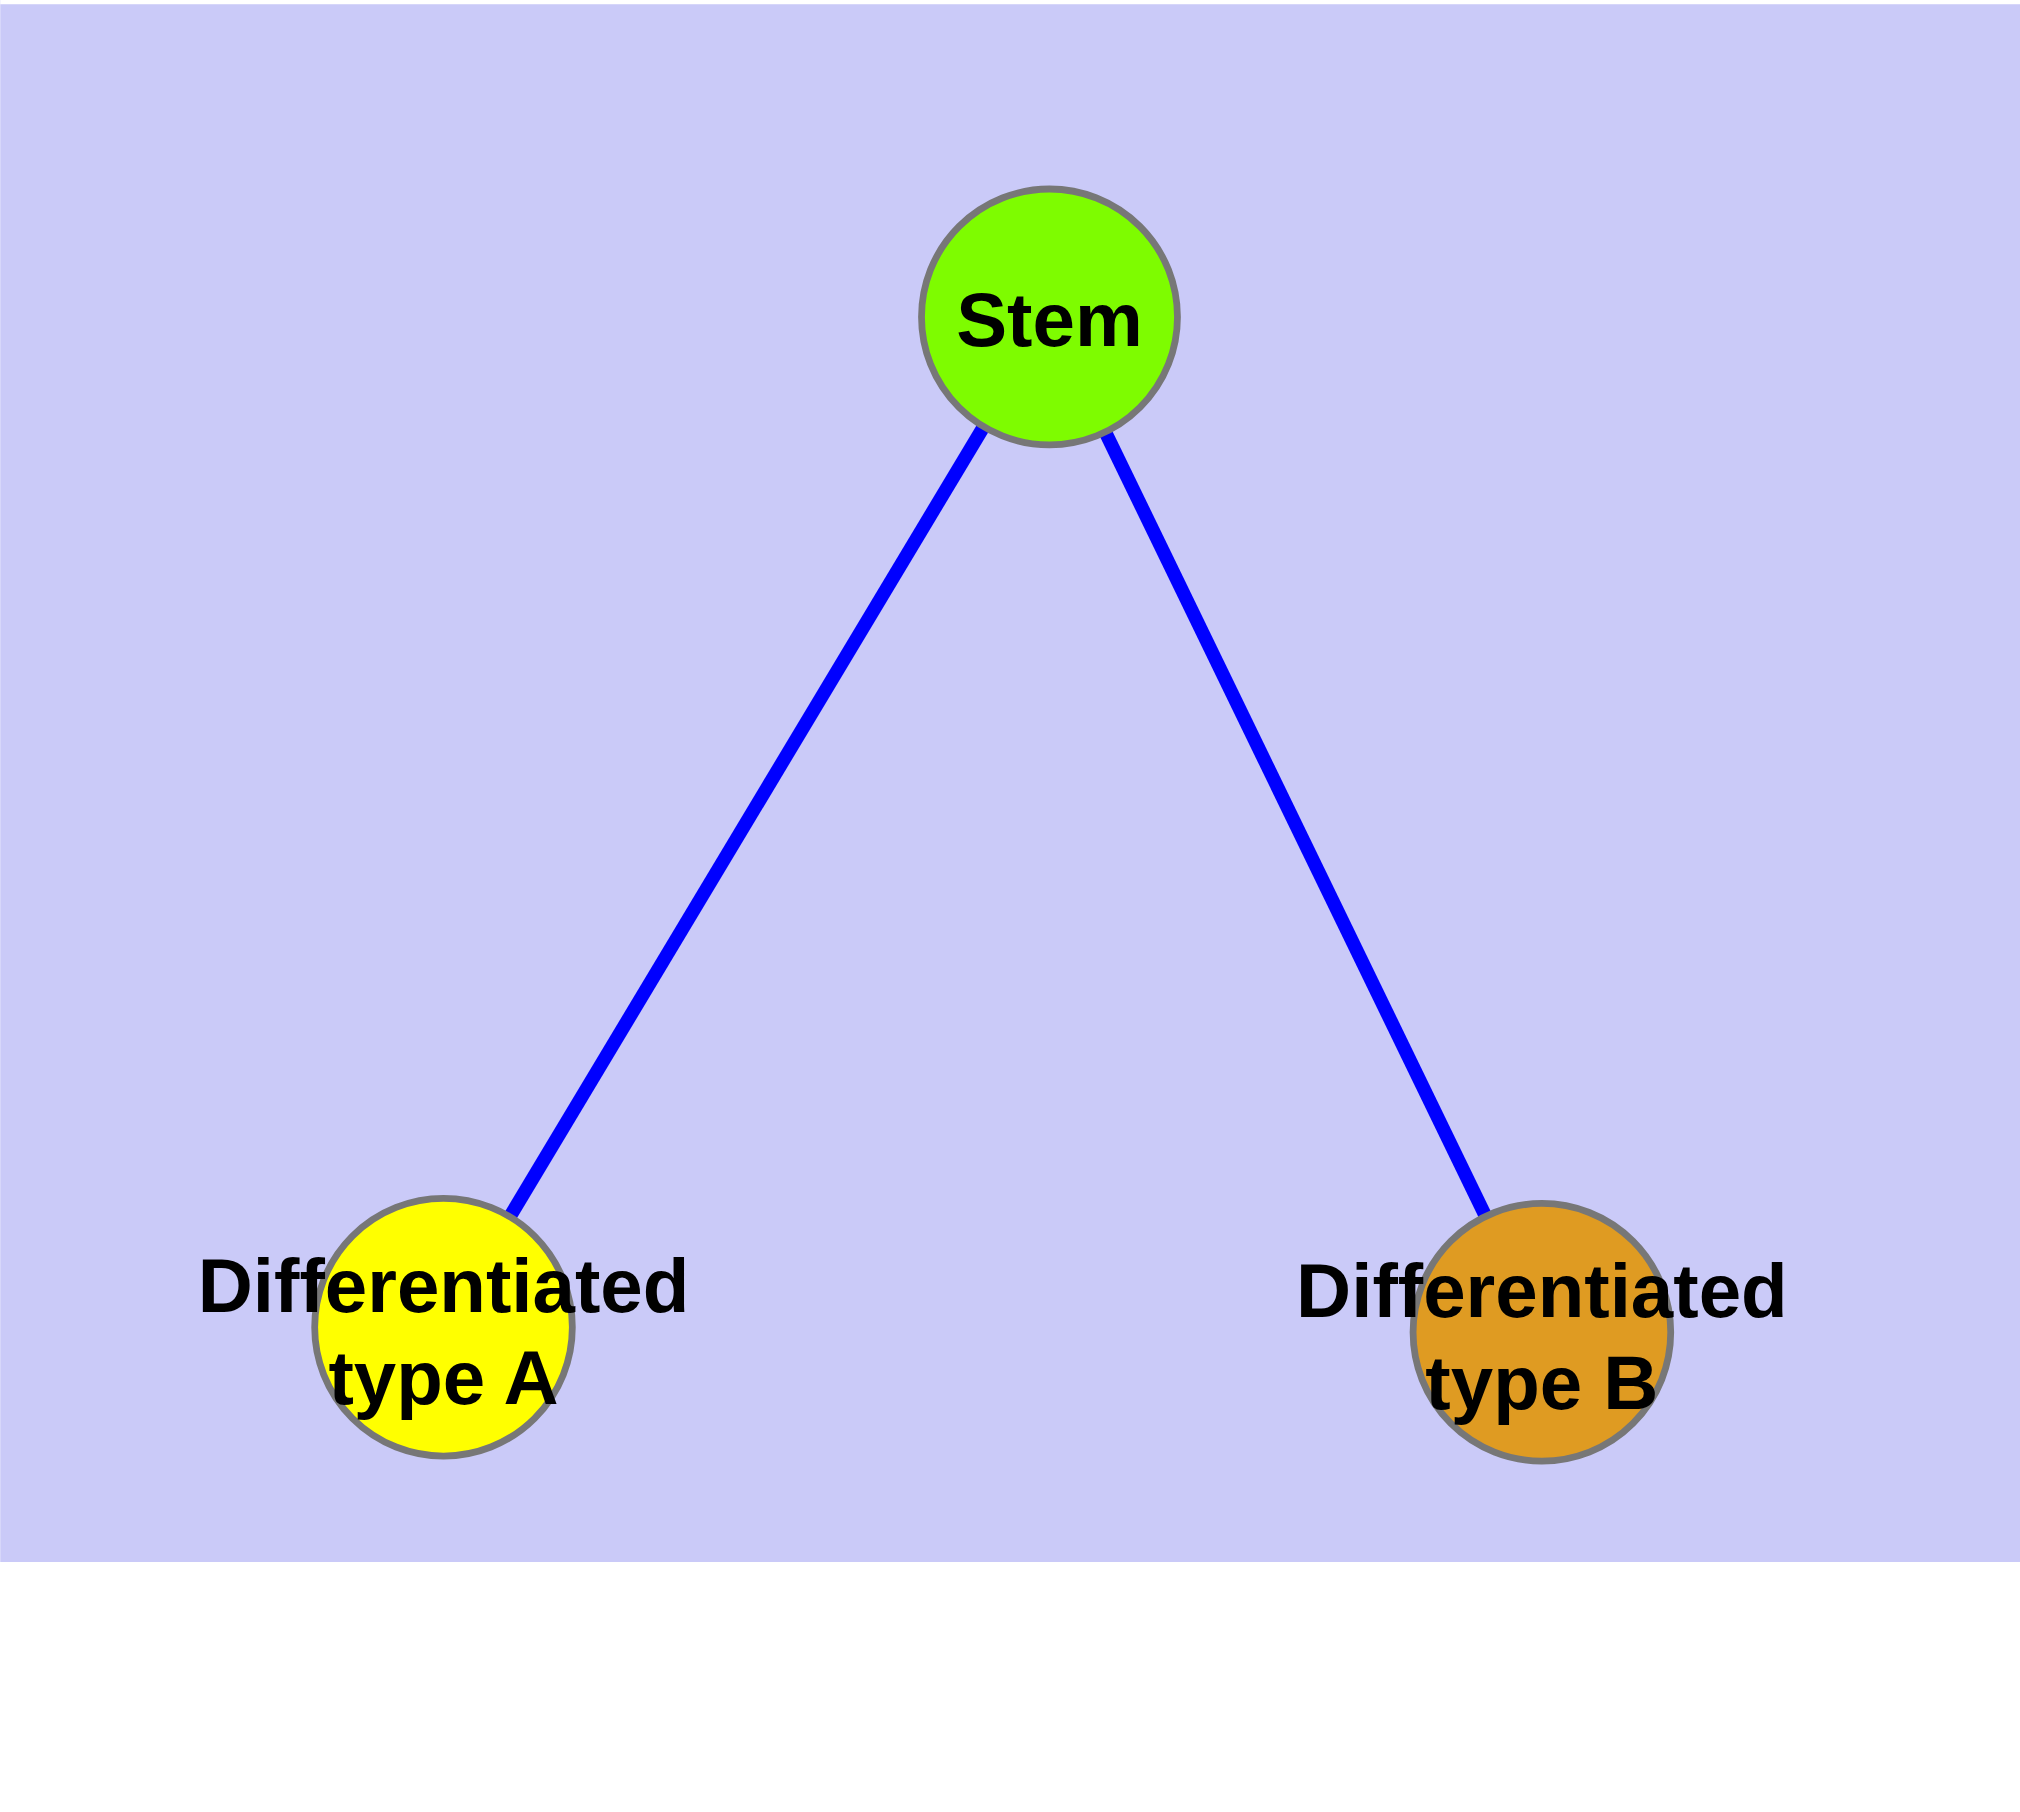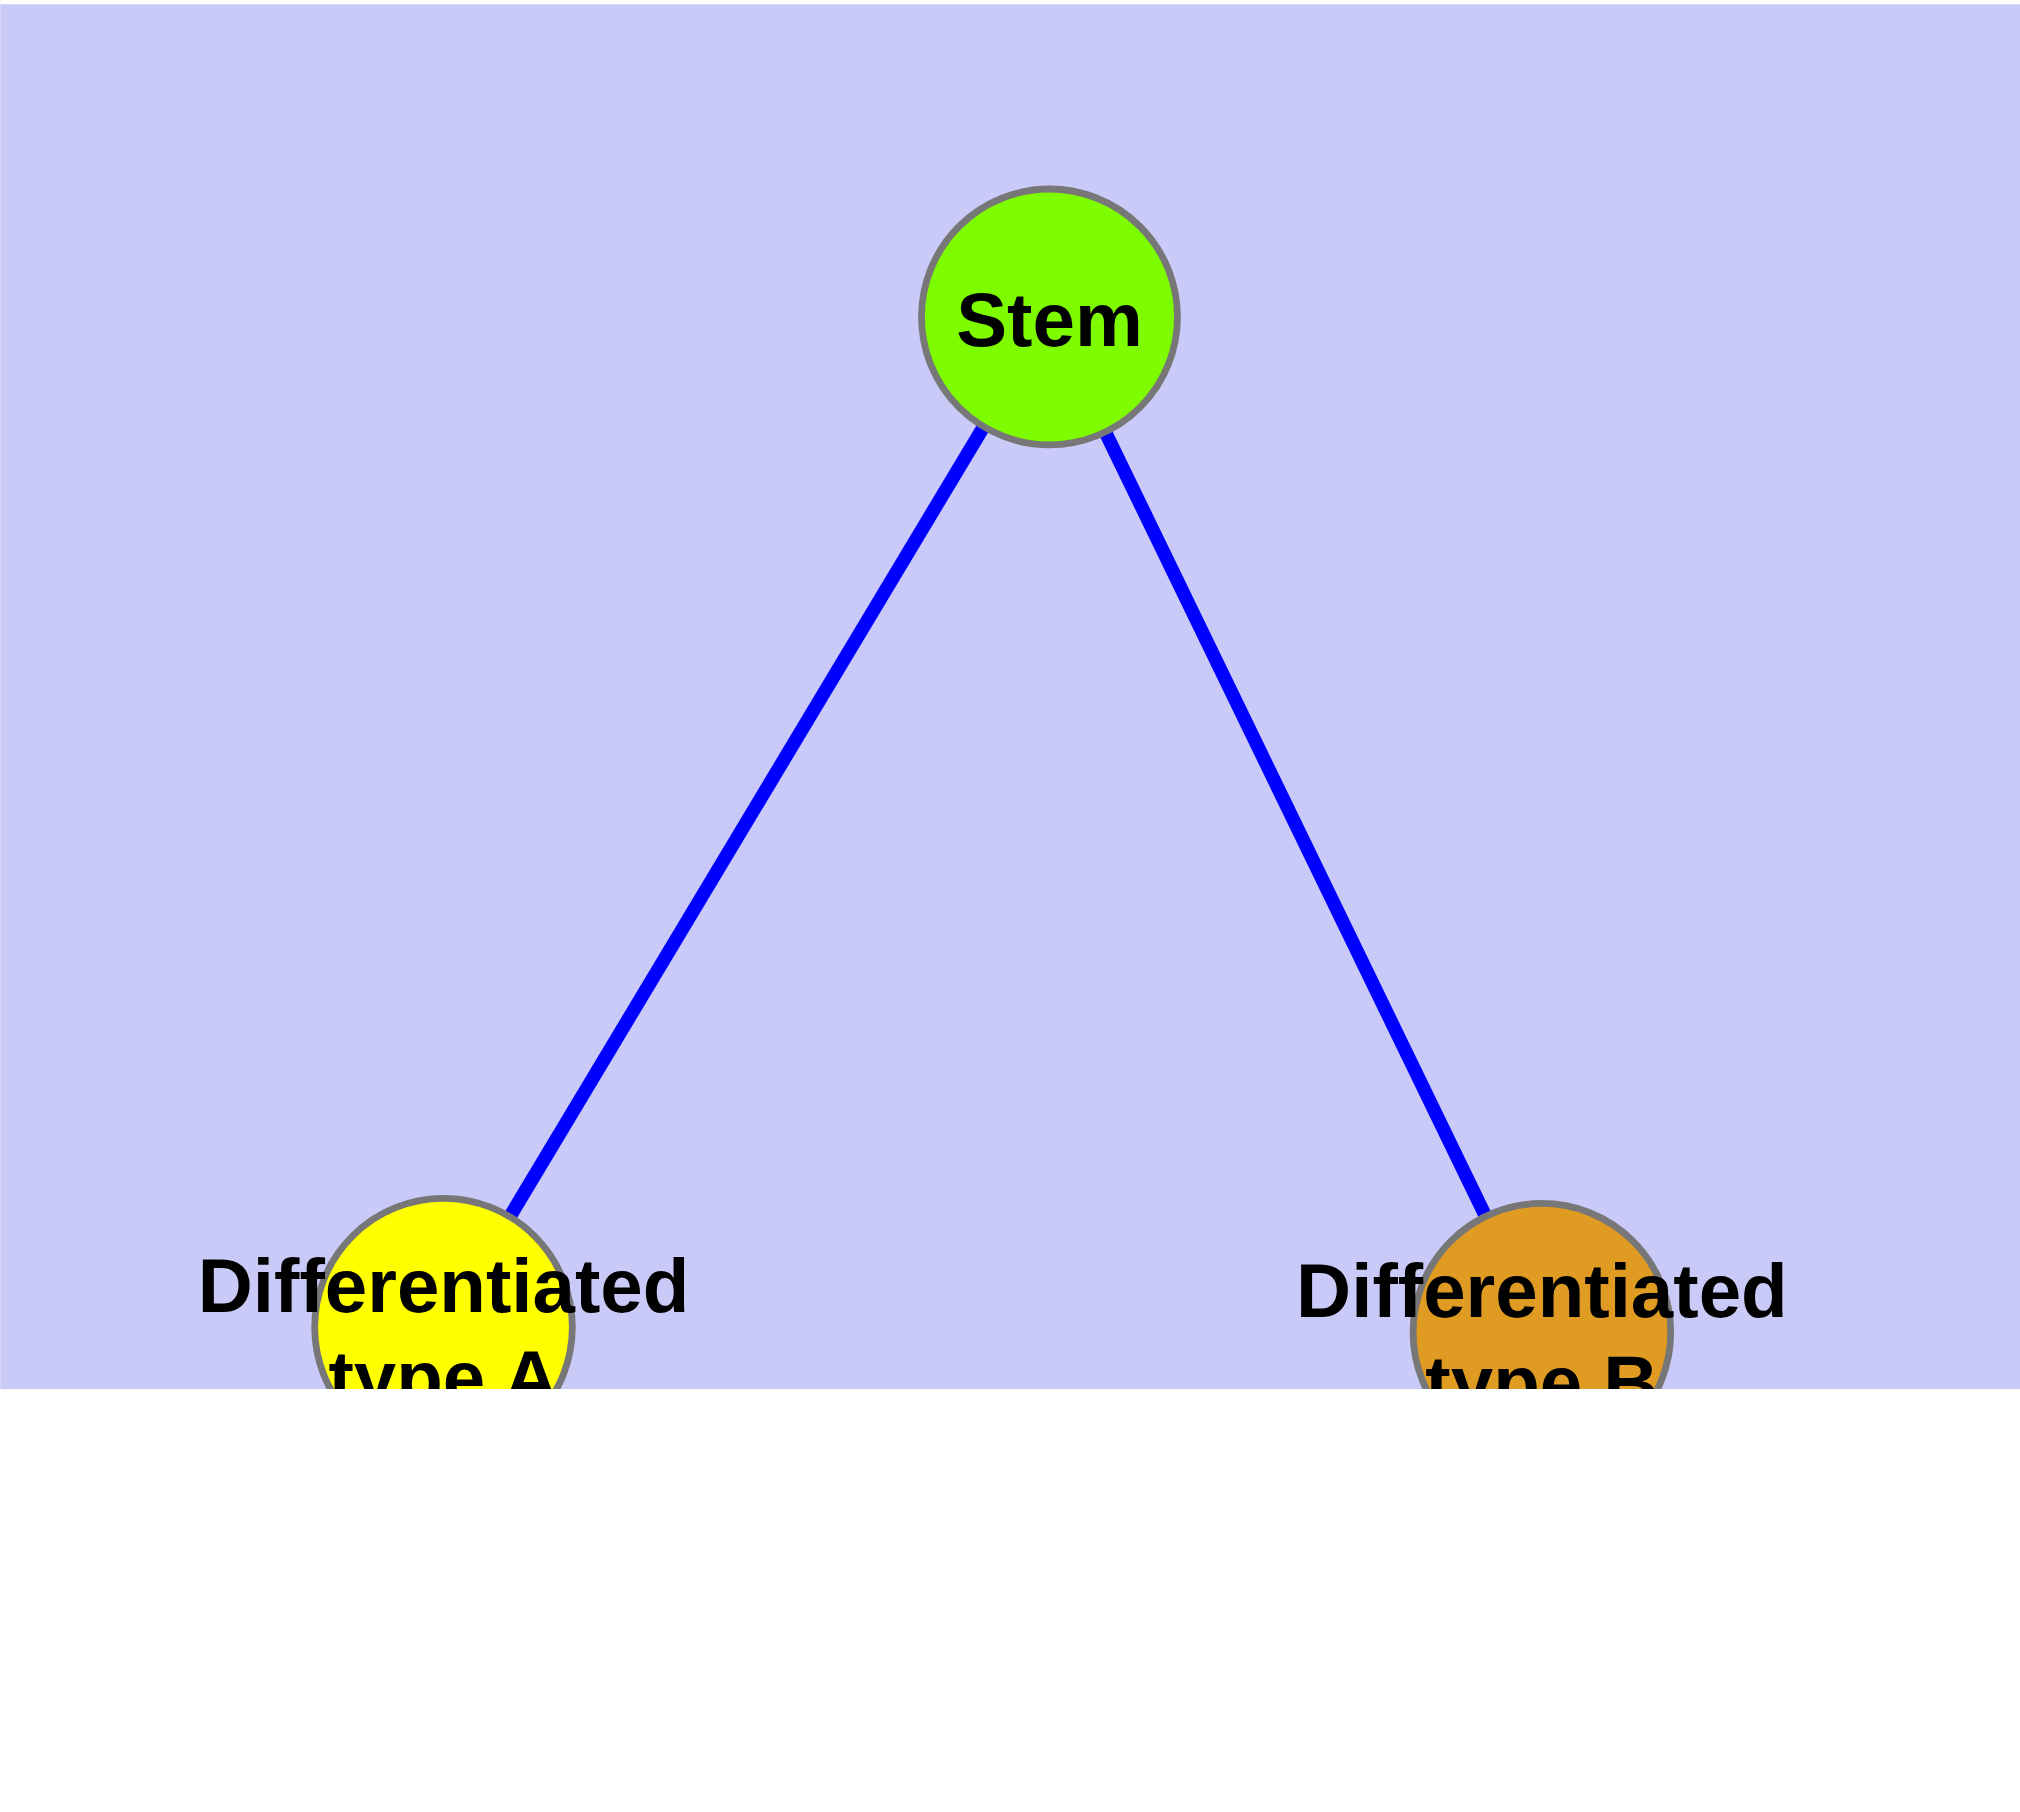--- a/index.html
+++ b/index.html
@@ -3,21 +3,21 @@
 <meta charset="utf-8">
 <style>
   html, body {
     margin: 0;
     padding: 0;
     background: #ffffff;
   }
   .canvas {
     position: relative;
     width: 2021px;
-    height: 1389px;
+    height: 1562px;
     overflow: hidden;
     font-family: "Liberation Sans", sans-serif;
   }
   .canvas svg {
     position: absolute;
     inset: 0;
     display: block;
   }
   .node-circle {
     stroke-width: 8px;

